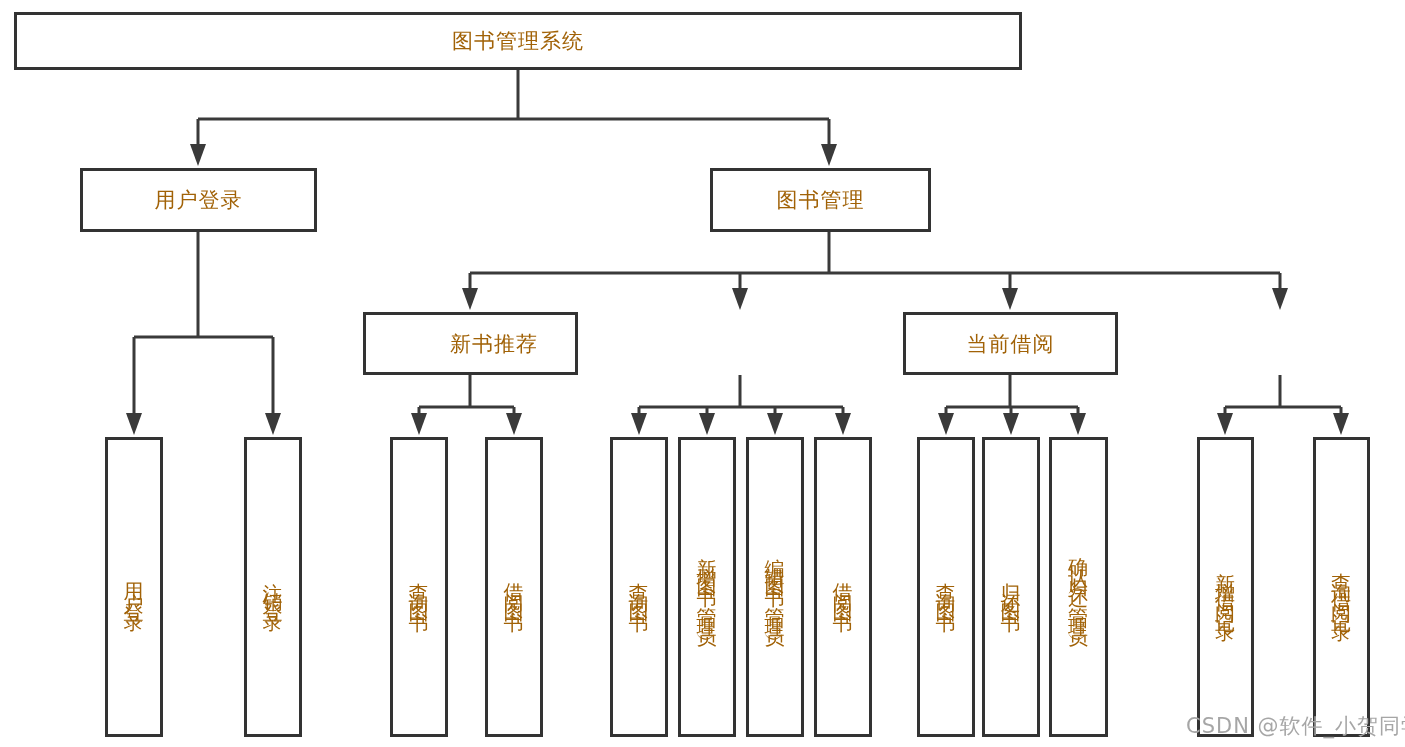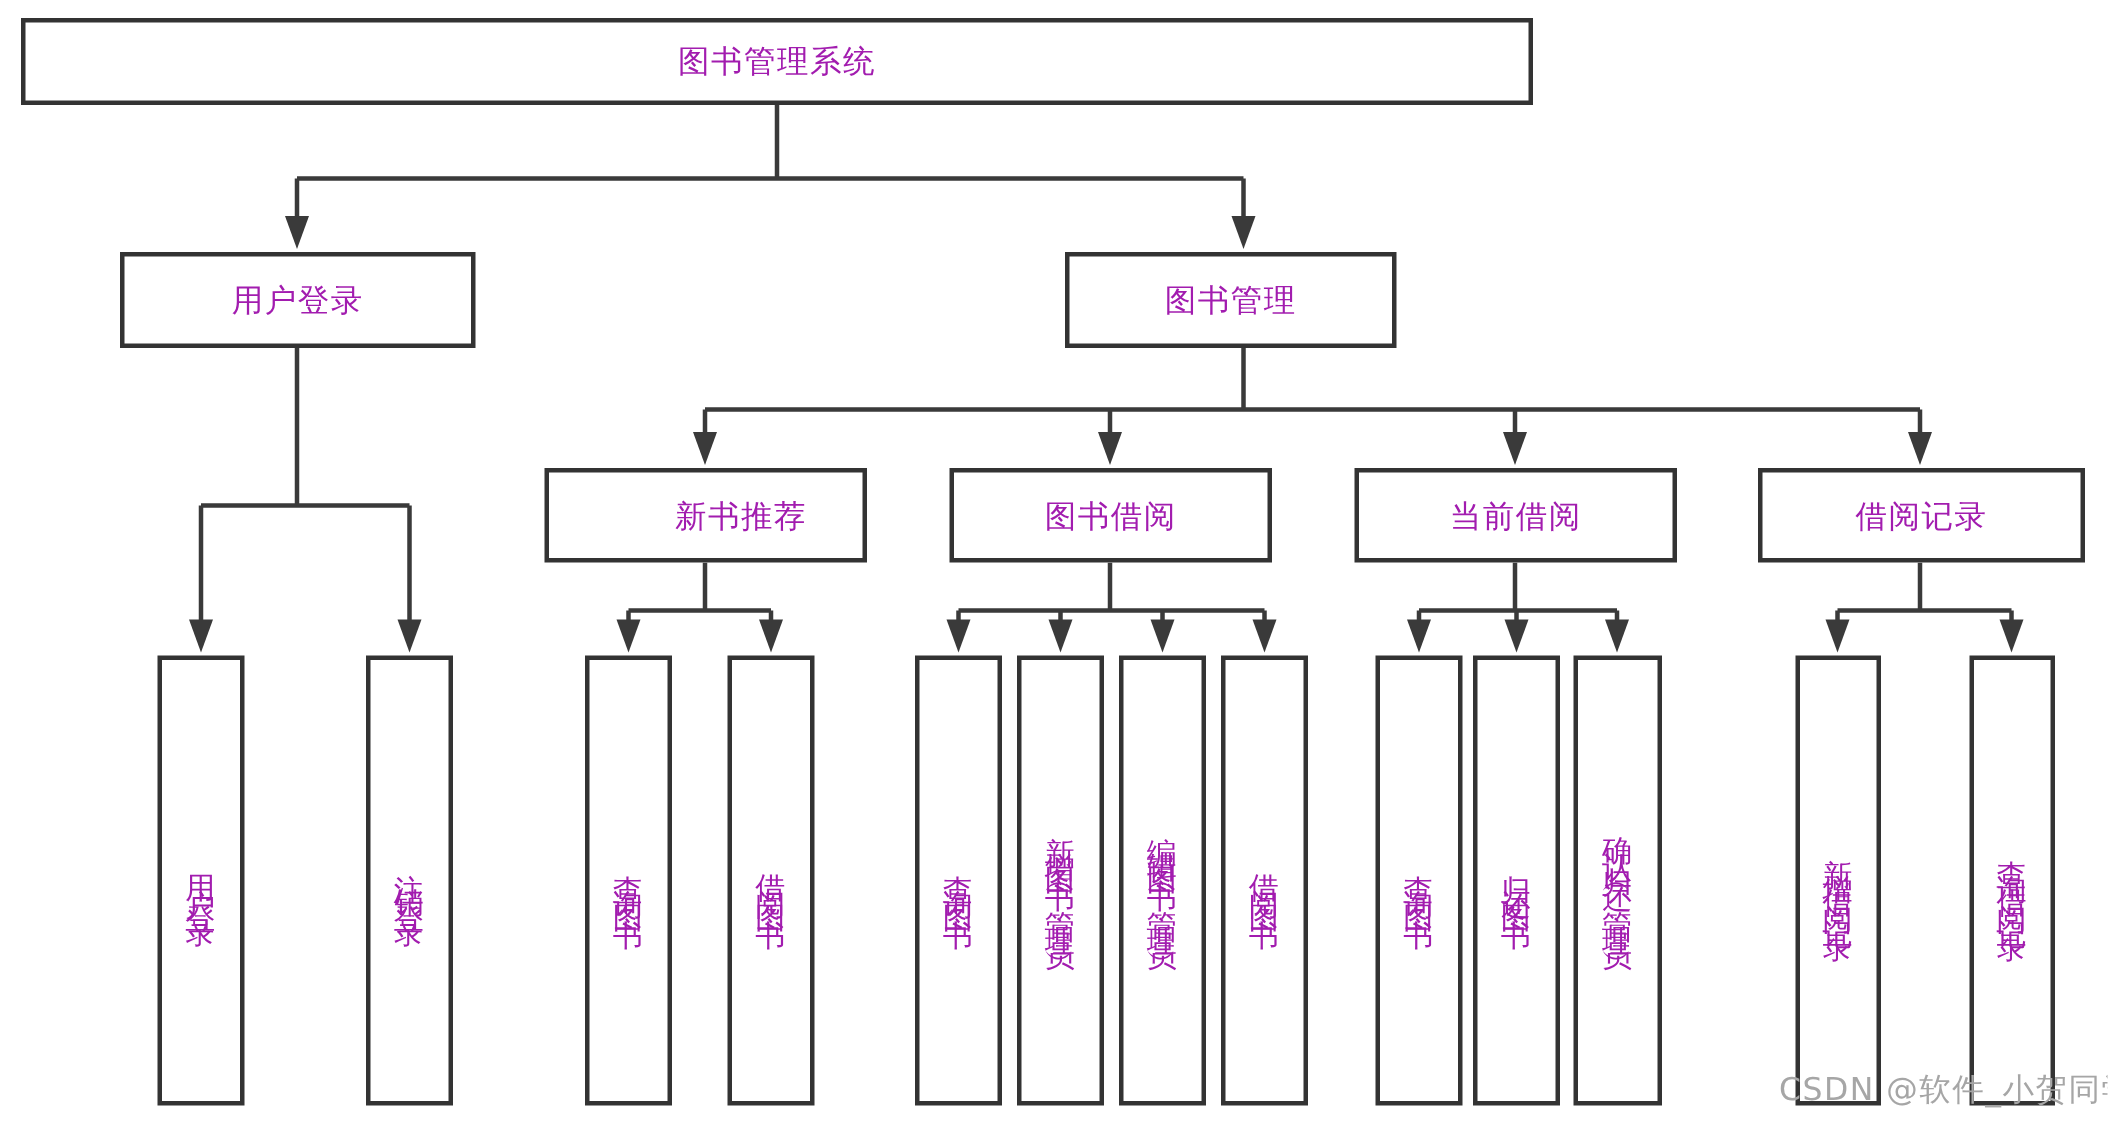--- a/index.html
+++ b/index.html
@@ -16,21 +16,21 @@
   .box {
     position: absolute;
     background: #ffffff;
     border: 3px solid #333333;
     display: flex;
     align-items: center;
     justify-content: center;
     z-index: 2;
     font-size: 21px;
     letter-spacing: 1px;
-    color: #a21caf;
+    color: #a16207;
   }
   .hbox { white-space: nowrap; }
   .vbox {
     top: 437px; height: 300px; width: 58px;
     font-size: 20px;
   }
   .vlabel {
     writing-mode: vertical-rl;
     text-orientation: mixed;
     letter-spacing: 10px;
@@ -99,28 +99,22 @@
   <div class="box hbox" style="left:80px; top:168px; width:237px; height:64px;">
     <span>用户登录</span>
   </div>
   <div class="box hbox" style="left:710px; top:168px; width:221px; height:64px;">
     <span>图书管理</span>
   </div>
 
   <div class="box hbox" style="left:363px; top:312px; width:215px; height:63px;padding-left:47px;">
     <span>新书推荐</span>
   </div>
-  <div class="box hbox" style="left:633px; top:312px; width:215px; height:63px;">
-    <span>图书借阅</span>
-  </div>
   <div class="box hbox" style="left:903px; top:312px; width:215px; height:63px;align-items:center;">
     <span>当前借阅</span>
-  </div>
-  <div class="box hbox" style="left:1172px; top:312px; width:218px; height:63px;">
-    <span>借阅记录</span>
   </div>
 
   <div class="box vbox" style="left:105px;">
     <span class="vlabel">用户登录</span>
   </div>
   <div class="box vbox" style="left:244px;">
     <span class="vlabel">注销登录</span>
   </div>
 
   <div class="box vbox" style="left:390px;">

